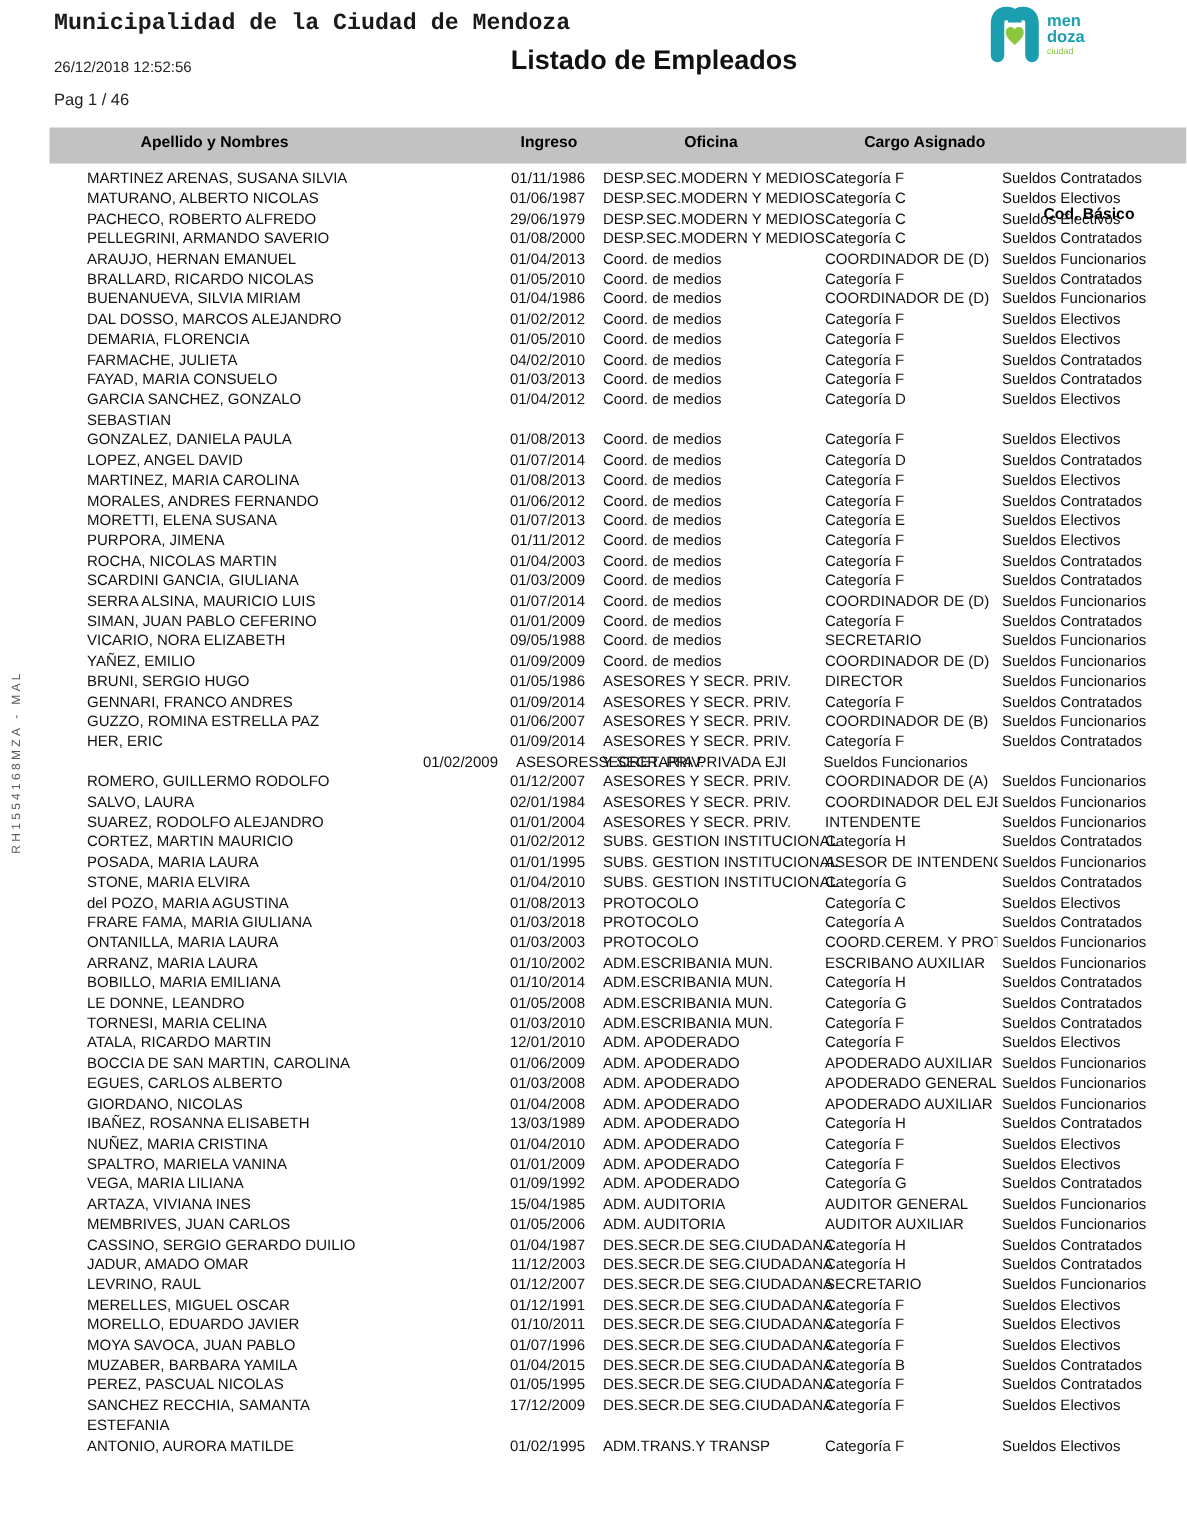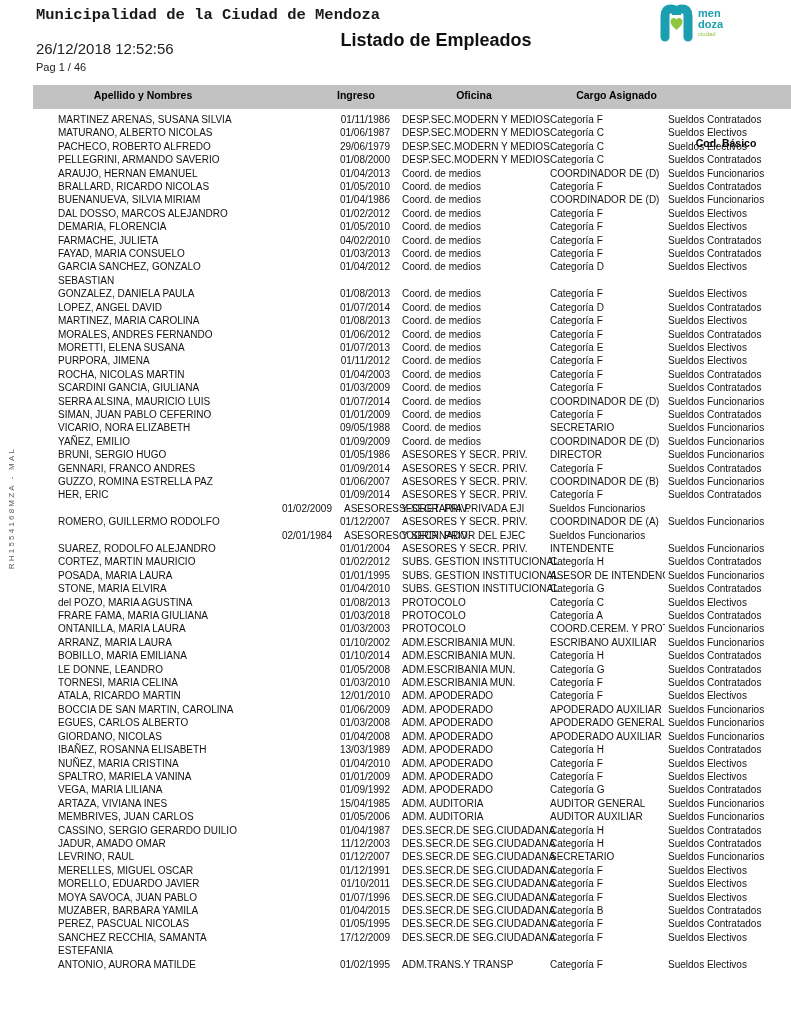--- a/index.html
+++ b/index.html
@@ -9,42 +9,42 @@
     background:#ffffff;
     font-family:"Liberation Sans", sans-serif;
     color:#111;
     overflow:hidden;
   }
   .org-title{
     position:absolute;left:36px;top:6px;
     font-family:Liberation Mono, monospace;
     font-weight:bold;font-size:15.5px;color:#1a1a1a;
   }
-  .datetime{position:absolute;left:36px;top:40px;font-size:15px;color:#222;}
+  .datetime{position:absolute;left:36px;top:40px;font-size:10px;color:#222;}
   .report-title{
     position:absolute;left:436px;top:30px;transform:translateX(-50%);
     font-weight:bold;font-size:18px;color:#111;white-space:nowrap;
   }
   .page-num{position:absolute;left:36px;top:61px;font-size:11px;color:#222;}
   .logo{position:absolute;left:655px;top:2px;width:82px;height:42px;}
   .watermark{
     position:absolute;left:11px;top:508px;
     transform:translate(-50%,-50%) rotate(-90deg);
     font-size:8px;letter-spacing:2.2px;color:#5a5a5a;white-space:nowrap;
   }
   .thead{
     position:absolute;left:33px;top:85px;width:772px;height:24px;
     background:#c2c2c2;
     display:grid;grid-template-columns:304px 58px 151px 119px 98px;
     box-sizing:border-box;padding-top:4px;
     font-weight:bold;font-size:10.5px;color:#000;
   }
   .th{white-space:nowrap;}
   .th0{width:220px;text-align:center;}
-  .th1{text-align:left;}
+  .th1{text-align:center;}
   .th2{text-align:center;padding-left:7px;}
   .th3{text-align:center;padding-left:22px;}
   .th4{text-align:center;padding-left:24px;margin-top:48px;}
   .tbody{position:absolute;left:33px;top:113px;width:730px;}
   .trow{
     display:grid;grid-template-columns:304px 58px 151px 119px 98px;
     font-size:10px;line-height:13.4px;color:#111;
   }
   .cell{box-sizing:border-box;}
   .c0{padding-left:25px;white-space:pre-line;}
@@ -286,20 +286,21 @@
         <div class="cell c4">Sueldos Funcionarios</div>
       </div>
       <div class="trow">
         <div class="cell c0">ROMERO, GUILLERMO RODOLFO</div>
         <div class="cell c1">01/12/2007</div>
         <div class="cell c2">ASESORES Y SECR. PRIV.</div>
         <div class="cell c3">COORDINADOR DE (A)</div>
         <div class="cell c4">Sueldos Funcionarios</div>
       </div>
       <div class="trow">
+        <div class="cell c0">SALVO, LAURA</div>
         <div class="cell c1">02/01/1984</div>
         <div class="cell c2">ASESORES Y SECR. PRIV.</div>
         <div class="cell c3">COORDINADOR DEL EJEC</div>
         <div class="cell c4">Sueldos Funcionarios</div>
       </div>
       <div class="trow">
         <div class="cell c0">SUAREZ, RODOLFO ALEJANDRO</div>
         <div class="cell c1">01/01/2004</div>
         <div class="cell c2">ASESORES Y SECR. PRIV.</div>
         <div class="cell c3">INTENDENTE</div>

